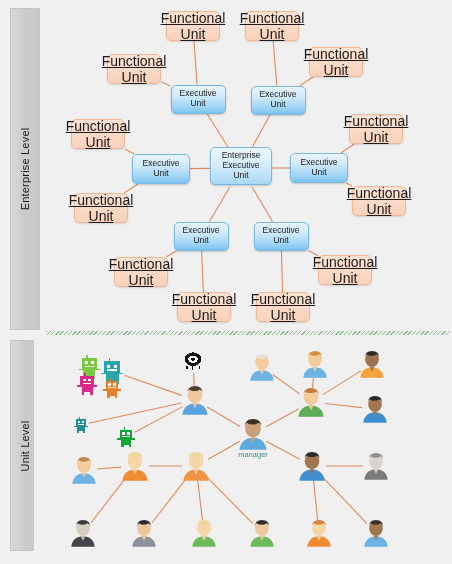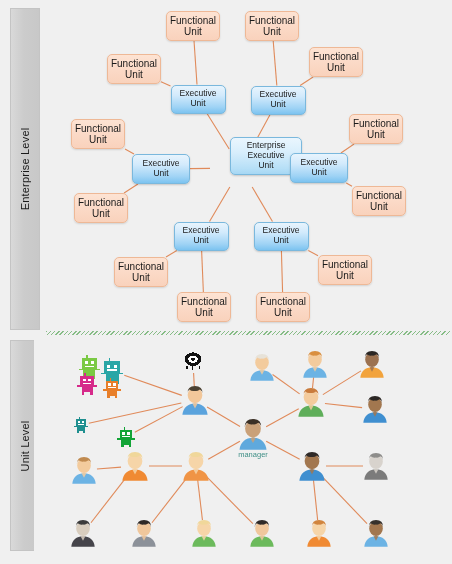--- a/index.html
+++ b/index.html
@@ -68,21 +68,22 @@
   .node.exec-center {
     background: linear-gradient(to bottom, #eaf6fe 0%, #d8eefc 40%, #b6dff7 85%, #a6d7f4 100%);
     border: 1px solid #7ab8dd;
     box-shadow: 0 1px 2px rgba(0,0,0,0.18);
     font-size: 8.5px;
   }
   .node.func {
     background: linear-gradient(to bottom, #fde3d3 0%, #fbd9c6 55%, #f9d2bc 100%);
     border: 1px solid #eeb896;
     box-shadow: 0 1px 2px rgba(0,0,0,0.13);
-    font-size: 10px;
+    font-size: 14px;
+    text-decoration: underline;
   }
 
   
   .divider {
     position: absolute;
     height: 4px;
     background-image: repeating-linear-gradient(
       135deg,
       #74b474 0px, #74b474 1px,
       rgba(116,180,116,0) 1px, rgba(116,180,116,0) 3px
@@ -147,21 +148,21 @@
         <line x1="88" y1="154" x2="79" y2="149" stroke="#e08a5a" stroke-width="1.1"></line>
         <line x1="91.92307692307692" y1="184" x2="78.07692307692308" y2="193" stroke="#e08a5a" stroke-width="1.1"></line>
         <line x1="294.9230769230769" y1="153" x2="308.0769230769231" y2="144" stroke="#e08a5a" stroke-width="1.1"></line>
         <line x1="300.27272727272725" y1="183" x2="306" y2="186.15" stroke="#e08a5a" stroke-width="1.1"></line>
         <line x1="130.83333333333334" y1="250.5" x2="120" y2="257" stroke="#e08a5a" stroke-width="1.1"></line>
         <line x1="155.61267605633802" y1="250.5" x2="157.3661971830986" y2="292" stroke="#e08a5a" stroke-width="1.1"></line>
         <line x1="262.29411764705884" y1="250.5" x2="272" y2="255.65625" stroke="#e08a5a" stroke-width="1.1"></line>
         <line x1="235.40845070422534" y1="250.5" x2="236.57746478873239" y2="292" stroke="#e08a5a" stroke-width="1.1"></line>
       </svg>
     <div id="enterprise-nodes">
-        <div class="node exec-center" style="left: 164px; top: 137px; width: 72px; height: 38px; margin-left: 20px;"><span>Enterprise
+        <div class="node exec-center" style="left: 164px; top: 147px; width: 62px; height: 38px;"><span>Enterprise
 Executive
 Unit</span></div>
         <div class="node exec" style="left: 124.5px; top: 84.5px; width: 55px; height: 29px;"><span>Executive
 Unit</span></div>
         <div class="node exec" style="left: 204.5px; top: 85.5px; width: 55px; height: 29px;"><span>Executive
 Unit</span></div>
         <div class="node exec" style="left: 86px; top: 154px; width: 58px; height: 30px;"><span>Executive
 Unit</span></div>
         <div class="node exec" style="left: 244px; top: 153px; width: 58px; height: 30px;"><span>Executive
 Unit</span></div>

